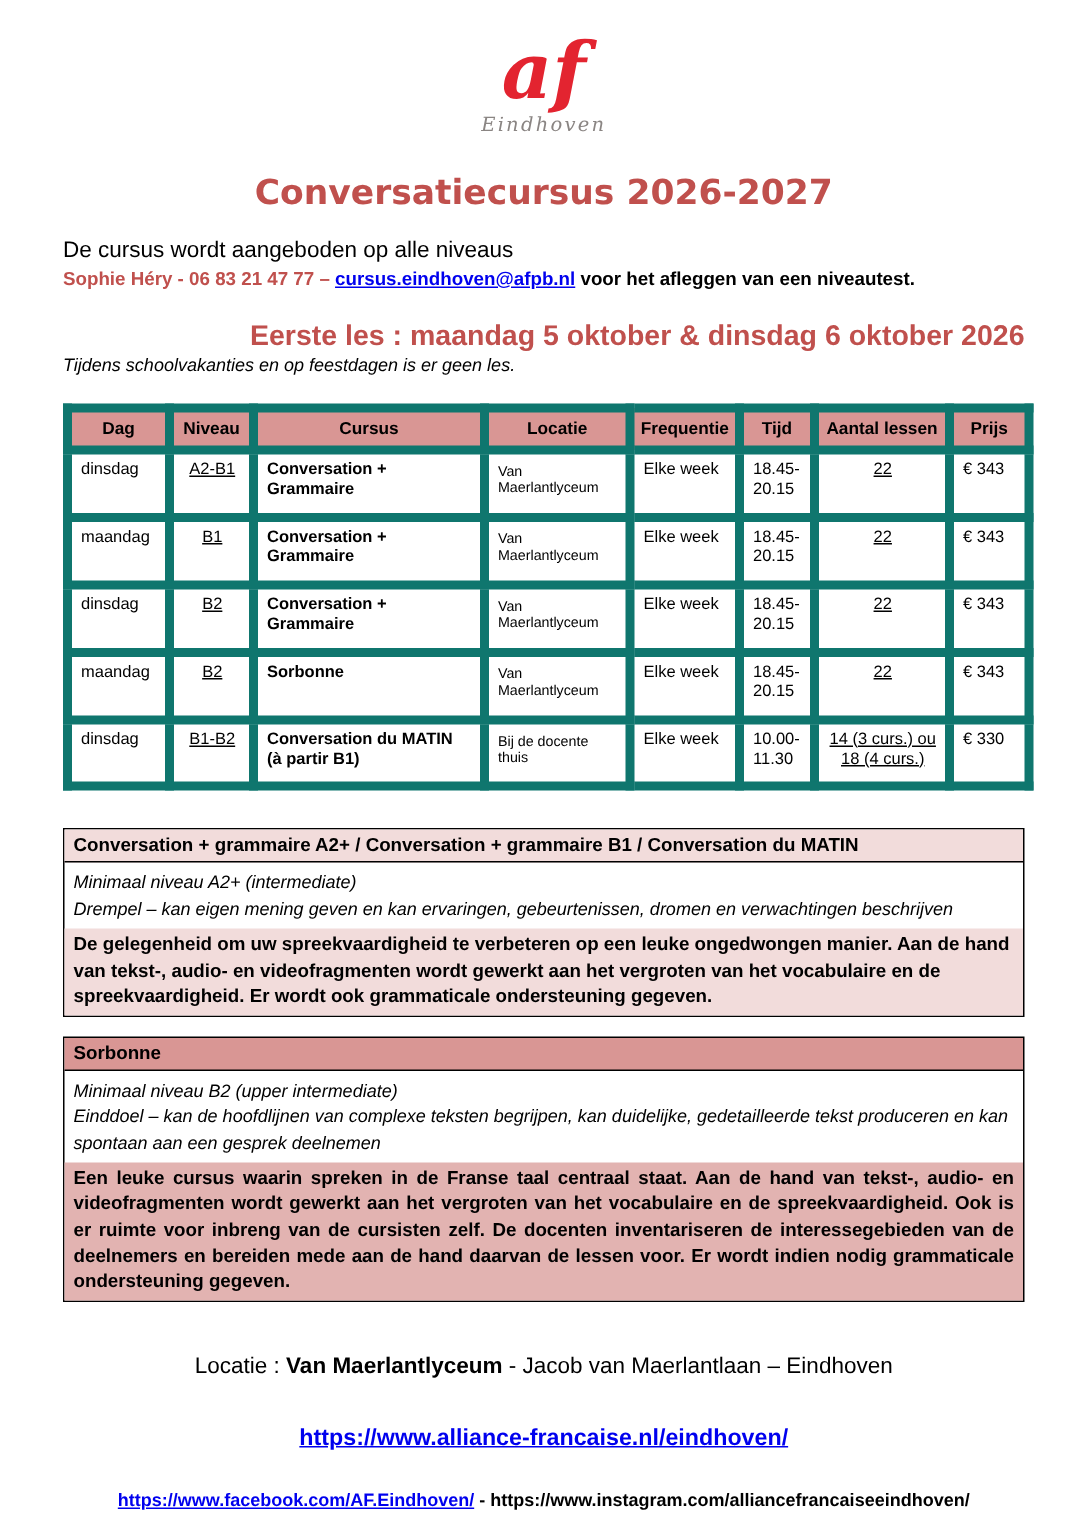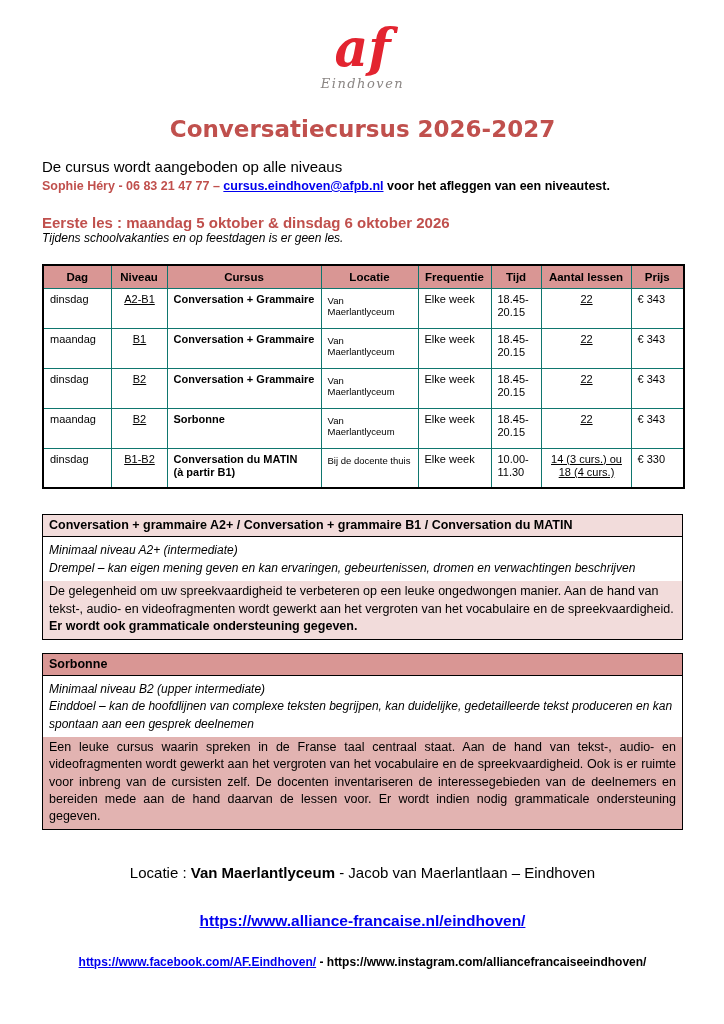--- a/index.html
+++ b/index.html
@@ -33,43 +33,43 @@
 
   
   .intro{margin-top:16px;}
   .intro-l1{font-size:15px;margin-bottom:4px;}
   .intro-l2{font-size:12.5px;margin-bottom:3px;}
   .intro-l3{font-size:12.5px;font-weight:bold;}
   .intro-l3 .red{color:var(--accent);}
   a.link{color:var(--link-blue);text-decoration:underline;}
 
   
-  .first-lesson{font-size:15px;font-weight:bold;color:var(--accent);margin-top:21px;}
+  .first-lesson{font-size:19px;font-weight:bold;color:var(--accent);margin-top:21px;text-align:right;}
   .note{font-size:12px;font-style:italic;margin-top:0;}
 
   
   table{border-collapse:collapse;table-layout:fixed;width:641px;margin-top:19px;
         border:2px solid #000;}
-  th,td{border:1px solid #0f766e;vertical-align:top;}
+  th,td{border:6px solid #0f766e;vertical-align:top;}
   th{background:var(--header-pink);font-size:11.5px;font-weight:bold;text-align:center;
      padding:5px 2px;}
   td{font-size:11px;line-height:1.18;padding:4px 5px 9px 6px;}
   .col-cursus{font-weight:bold;white-space:pre-line;}
   .col-locatie{font-size:9.5px;padding-top:6px;}
   .col-niveau,.col-lessen{text-align:center;text-decoration:underline;}
   .col-tijd,.col-lessen{white-space:pre-line;}
 
   
   .block{border:1px solid #000;margin-top:25px;width:641px;}
   .block-header{font-size:12.5px;font-weight:bold;padding:3px 6px 4px 6px;
                 border-bottom:1px solid #000;}
   .block1 .block-header{background:var(--light-pink);}
   .block2 .block-header{background:var(--header-pink);}
   .block-levels{font-size:12px;font-style:italic;padding:5px 6px 2px 6px;line-height:1.45;}
-  .highlight{font-size:12.5px;line-height:1.38;padding:2px 6px 4px 6px;margin-top:2px;}
+  .highlight{font-size:12.5px;line-height:1.38;padding:2px 6px 4px 6px;margin-top:2px;font-weight:bold;}
   .block1 .highlight{background:var(--light-pink);}
   .block2 .highlight{background:var(--medium-pink);text-align:justify;}
   .block2{margin-top:13px;}
 
   
   .location{font-size:15px;text-align:center;margin-top:34px;}
   .main-link{text-align:center;margin-top:31px;}
   .main-link a{font-size:15.5px;font-weight:bold;color:var(--link-blue);}
   .small-links{text-align:center;margin-top:25px;font-size:12px;font-weight:bold;}
   .small-links a{color:var(--link-blue);}

